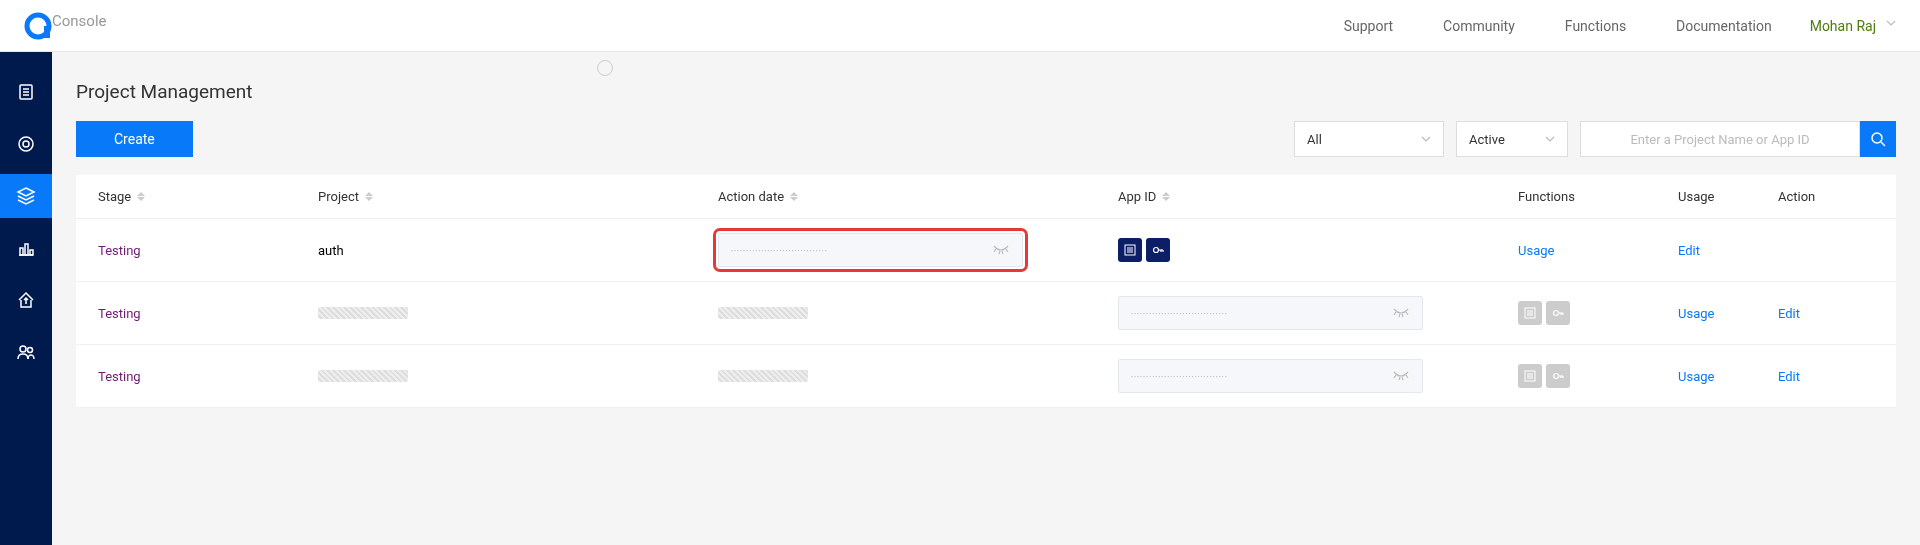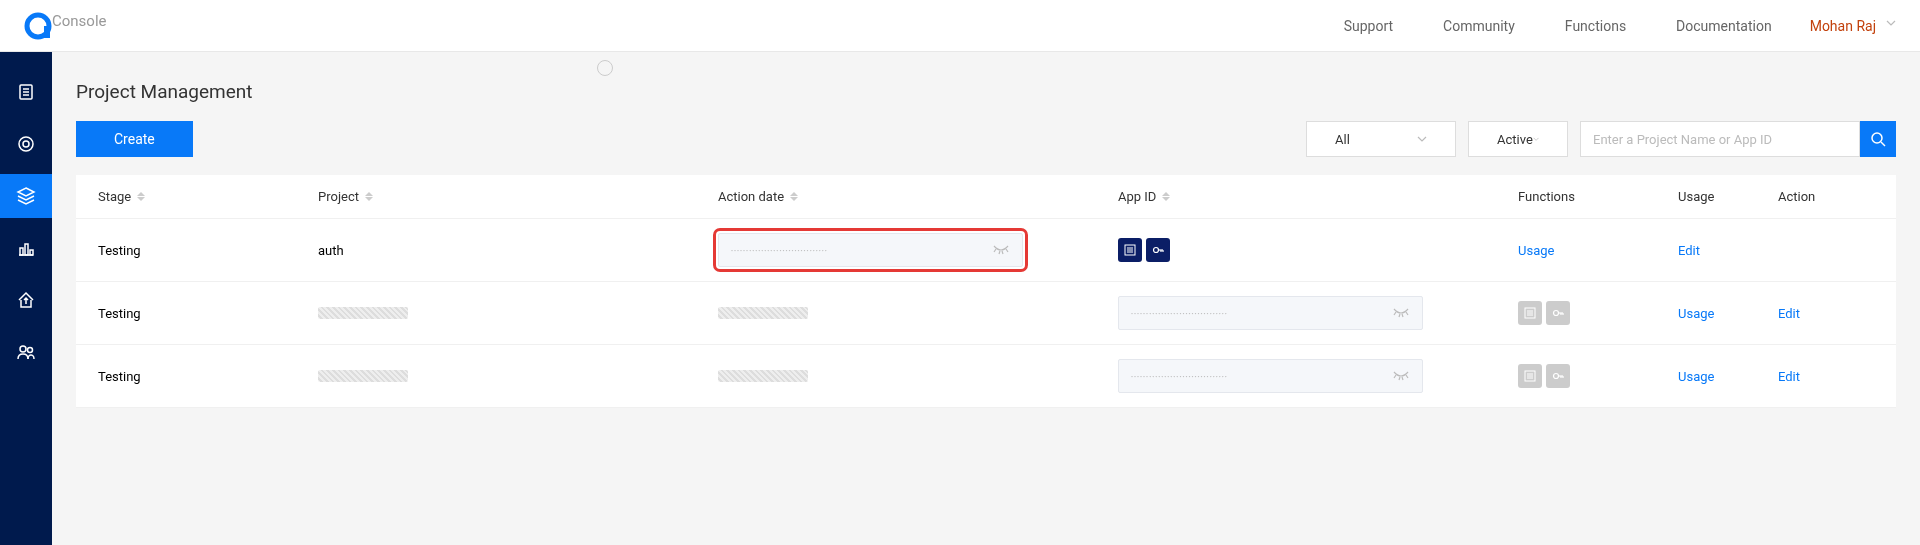--- a/index.html
+++ b/index.html
@@ -5,53 +5,53 @@
     * { margin: 0; padding: 0; box-sizing: border-box; font-family: -apple-system, BlinkMacSystemFont, "Segoe UI", Roboto, "Helvetica Neue", Arial, sans-serif; }
     body { width: 1920px; height: 545px; background: #f5f5f5; overflow: hidden; }
     
     .topbar { height: 52px; background: #fff; display: flex; align-items: center; padding: 0 24px; border-bottom: 1px solid #e8e8e8; }
     .logo-wrap { display: flex; align-items: flex-start; gap: 0; }
     .logo { width: 28px; height: 28px; }
     .console-text { color: #999; font-size: 15px; }
     .topbar-spacer { flex: 1; }
     .topbar-nav { display: flex; gap: 50px; align-items: center; }
     .topbar-link { color: #666; font-size: 14px; cursor: pointer; }
-    .user-menu { display: flex; align-items: flex-start; gap: 10px; margin-left: 38px; cursor: pointer; color: #c2410c; font-size: 14px; }
+    .user-menu { display: flex; align-items: flex-start; gap: 10px; margin-left: 38px; cursor: pointer; color: #4d7c0f; font-size: 14px; }
     .user-chev { width: 10px; height: 10px; }
     
     .main-wrap { display: flex; height: calc(100% - 52px); }
     .sidebar { width: 52px; background: #001a4d; display: flex; flex-direction: column; align-items: center; padding-top: 18px; gap: 8px; }
     .sidebar-item { width: 52px; height: 44px; display: flex; align-items: center; justify-content: center; cursor: pointer; }
     .sidebar-item.active { background: #0879f8; }
     .sidebar-icon { width: 20px; height: 20px; stroke: #fff; fill: none; stroke-width: 1.5; }
     
     .content { flex: 1; padding: 28px 24px 0 24px; }
     .page-title { font-size: 19px; color: #333; font-weight: 400; margin-bottom: 18px; }
     .info-banner { background: #fff; padding: 18px 22px; color: #666; font-size: 13px; margin-bottom: 18px; }
     
     .toolbar { display: flex; align-items: center; gap: 12px; margin-bottom: 0; }
     .create-btn { background: #0879f8; color: #fff; border: none; padding: 10px 38px; font-size: 14px; cursor: pointer; }
     .toolbar-spacer { flex: 1; }
-    .select-box { background: #fff; border: 1px solid #ddd; padding: 8px 28px; font-size: 13px; color: #333; cursor: pointer; display: flex; align-items: center; justify-content: space-between; width: 150px; height: 36px; }
+    .select-box { background: #fff; border: 1px solid #ddd; padding: 8px 12px; font-size: 13px; color: #333; cursor: pointer; display: flex; align-items: center; justify-content: space-between; width: 150px; height: 36px; }
     .search-wrap { display: flex; }
-    .search-input { background: #fff; border: 1px solid #ddd; padding: 5px 12px; font-size: 13px; width: 280px; height: 36px; color: #333; }
+    .search-input { background: #fff; border: 1px solid #ddd; padding: 5px 12px; font-size: 13px; width: 280px; height: 36px; color: #333; text-align: center; }
     .search-input::placeholder { color: #bbb; }
     .search-btn { background: #0879f8; border: none; width: 36px; height: 36px; display: flex; align-items: center; justify-content: center; cursor: pointer; }
     
     .table { background: #fff; margin-top: 18px; }
     .table-head, .table-row { display: grid; grid-template-columns: 220px 400px 400px 400px 160px 100px 80px; align-items: center; padding: 14px 22px; }
     .table-head { color: #333; font-size: 13px; border-bottom: 1px solid #f0f0f0; }
     .th { display: flex; align-items: center; gap: 6px; }
     .sort-icon { width: 10px; display: flex; flex-direction: column; gap: 1px; }
     .sort-tri { width: 0; height: 0; border-left: 4px solid transparent; border-right: 4px solid transparent; }
     .sort-up { border-bottom: 4px solid #ccc; }
     .sort-down { border-top: 4px solid #ccc; }
     
     .table-row { border-bottom: 1px solid #f0f0f0; font-size: 13px; }
-    .stage-link { color: #000000; cursor: pointer; }
+    .stage-link { color: #701a75; cursor: pointer; }
     .redacted { background: repeating-linear-gradient(45deg, #eee, #eee 2px, #ddd 2px, #ddd 4px); height: 12px; width: 90px; border-radius: 2px; }
     .appid-wrap { display: flex; align-items: center; }
     .appid-box { background: #f5f7fa; border: 1px solid #e4e7ed; width: 305px; height: 34px; display: flex; align-items: center; justify-content: space-between; padding: 0 12px; border-radius: 2px; }
     .appid-box.highlighted { outline: 3px solid #e53935; outline-offset: 2px; }
     .appid-dots { color: #bbb; letter-spacing: 1px; font-size: 6px; }
     .eye-icon { width: 18px; }
     .func-icons { display: flex; gap: 4px; }
     .func-icon { width: 24px; height: 24px; border-radius: 3px; display: flex; align-items: center; justify-content: center; }
     .func-icon.active { background: #0b1e66; }
     .func-icon.inactive { background: #ccc; }
@@ -137,21 +137,21 @@
 
     <div class="toolbar">
       <button class="create-btn">Create</button>
       <div class="toolbar-spacer"></div>
       <div class="select-box">
         <span>All</span>
         <svg class="chev-down-small" viewBox="0 0 10 10">
             <path d="M1 3 L5 7 L9 3" fill="none" stroke="#bbb" stroke-width="1.2"></path>
           </svg>
       </div>
-      <div class="select-box" style="width:100px">
+      <div class="select-box" style="width:112px">
         <span>Active</span>
         <svg class="chev-down-small" viewBox="0 0 10 10">
             <path d="M1 3 L5 7 L9 3" fill="none" stroke="#bbb" stroke-width="1.2"></path>
           </svg>
       </div>
       <div class="search-wrap">
         <input class="search-input" placeholder="Enter a Project Name or App ID" style="">
         <button class="search-btn">
           <svg width="16" height="16" viewBox="0 0 16 16">
               <circle cx="7" cy="7" r="5" fill="none" stroke="#fff" stroke-width="1.5"></circle>

